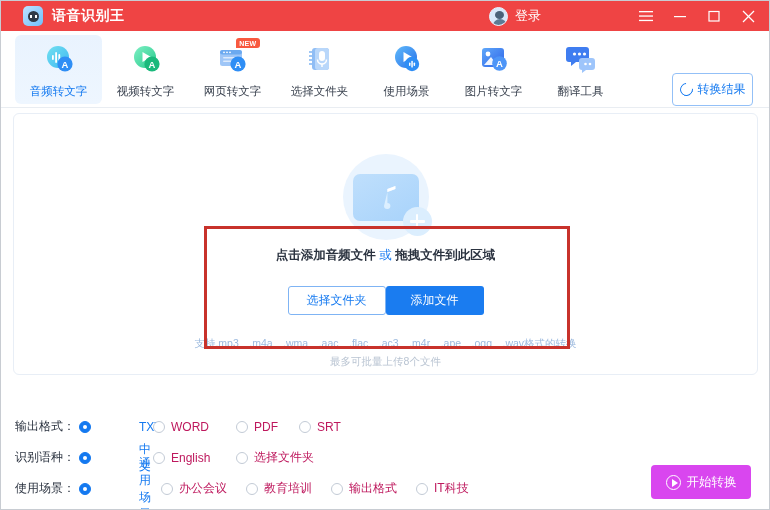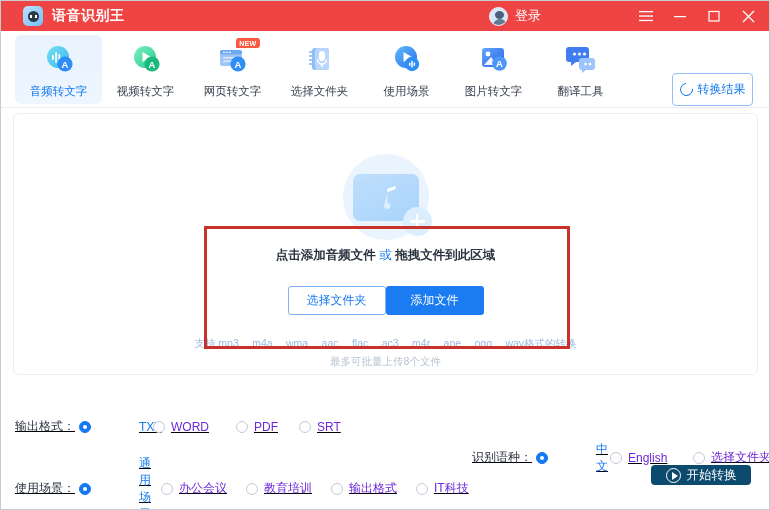--- a/index.html
+++ b/index.html
@@ -189,55 +189,55 @@
   .redbox {
     position: absolute; left: 203px; top: 225px;
     width: 366px; height: 123px;
     border: 3px solid #c8322b;
     pointer-events: none;
   }
 
   
   .settings {
     position: absolute; left: 0; top: 400px;
-    width: 770px; height: 110px; text-decoration: underline;
+    width: 770px; height: 110px;
   }
   .srow {
     display: flex; align-items: center; height: 25px;
     margin-left: 14px;
   }
   .srow.r1 { margin-top: 13px; }
-  .srow.r2 { margin-top: 6px; justify-content: flex-end; }
+  .srow.r2 { margin-top: 6px; }
   .srow.r3 { margin-top: 6px; }
   .srow.r4 { margin-top: 8px; }
   .slabel {
     font-size: 12px; color: #2b3340; width: 64px; flex: none;
   }
   .radio {
     display: flex; align-items: center; font-size: 12px;
-    color: #6d28d9; flex: none;
+    color: #be185d; flex: none;
   }
   .radio .rb {
     width: 12px; height: 12px; border-radius: 50%;
     border: 1px solid #c3cbd6; background: #fff;
     margin-right: 6px; position: relative; flex: none;
   }
   .radio.sel .rb {
     border-color: #1479f0; background: #1479f0;
   }
   .radio.sel .rb:after {
     content: ""; position: absolute; left: 3px; top: 3px;
     width: 4px; height: 4px; border-radius: 50%; background: #fff;
   }
   .radio.sel { color: #1479f0; gap: 42px; }
 
   .btn-start {
     position: absolute; right: 18px; top: 464px;
-    width: 100px; height: 20px;
-    background: #0c4a6e; border-radius: 4px;
+    width: 100px; height: 34px;
+    background: #d946ef; border-radius: 4px;
     color: #ffffff; font-size: 12.5px;
     display: flex; align-items: center; justify-content: center; gap: 6px;
   }
   .playcirc {
     width: 15px; height: 15px; border-radius: 50%;
     border: 1.4px solid #fff; position: relative; flex: none;
   }
   .playcirc:after {
     content: ""; position: absolute; left: 5px; top: 3.6px;
     border-left: 6px solid #fff;

